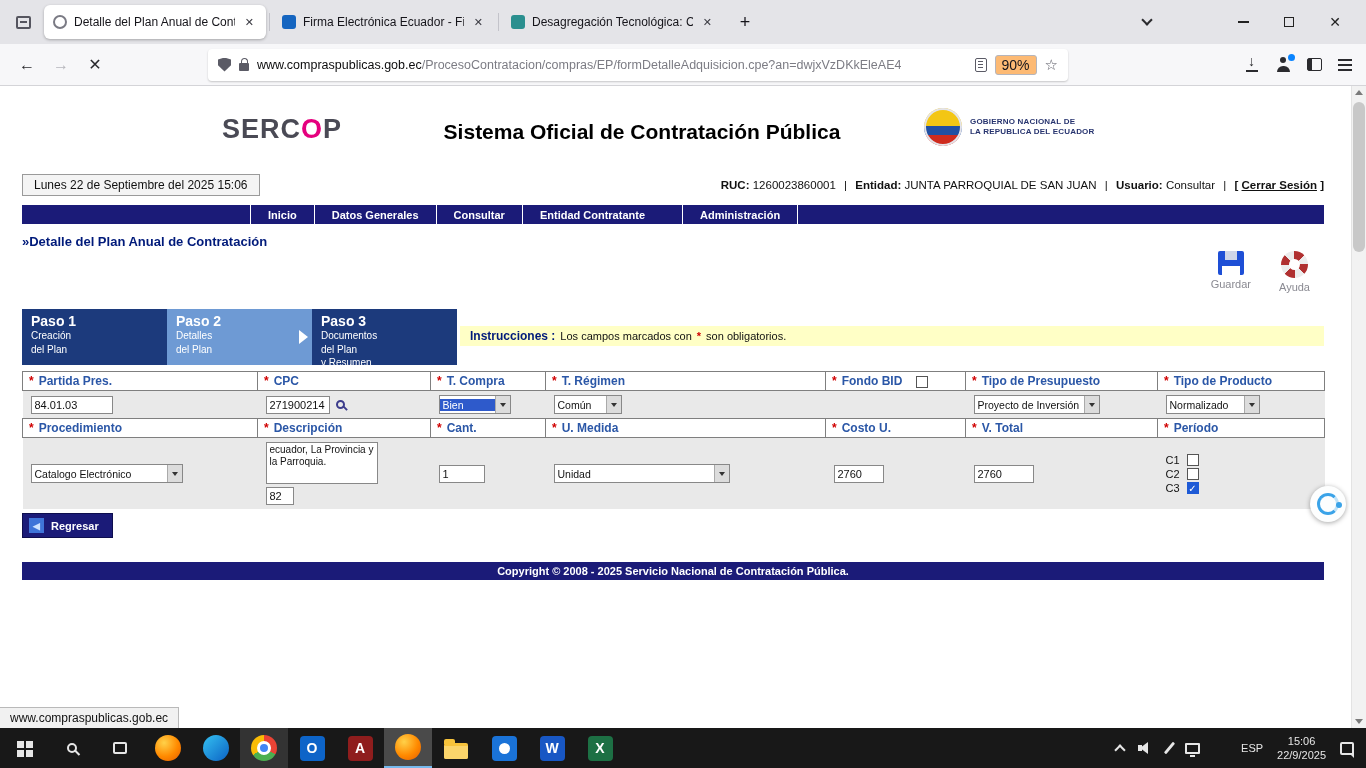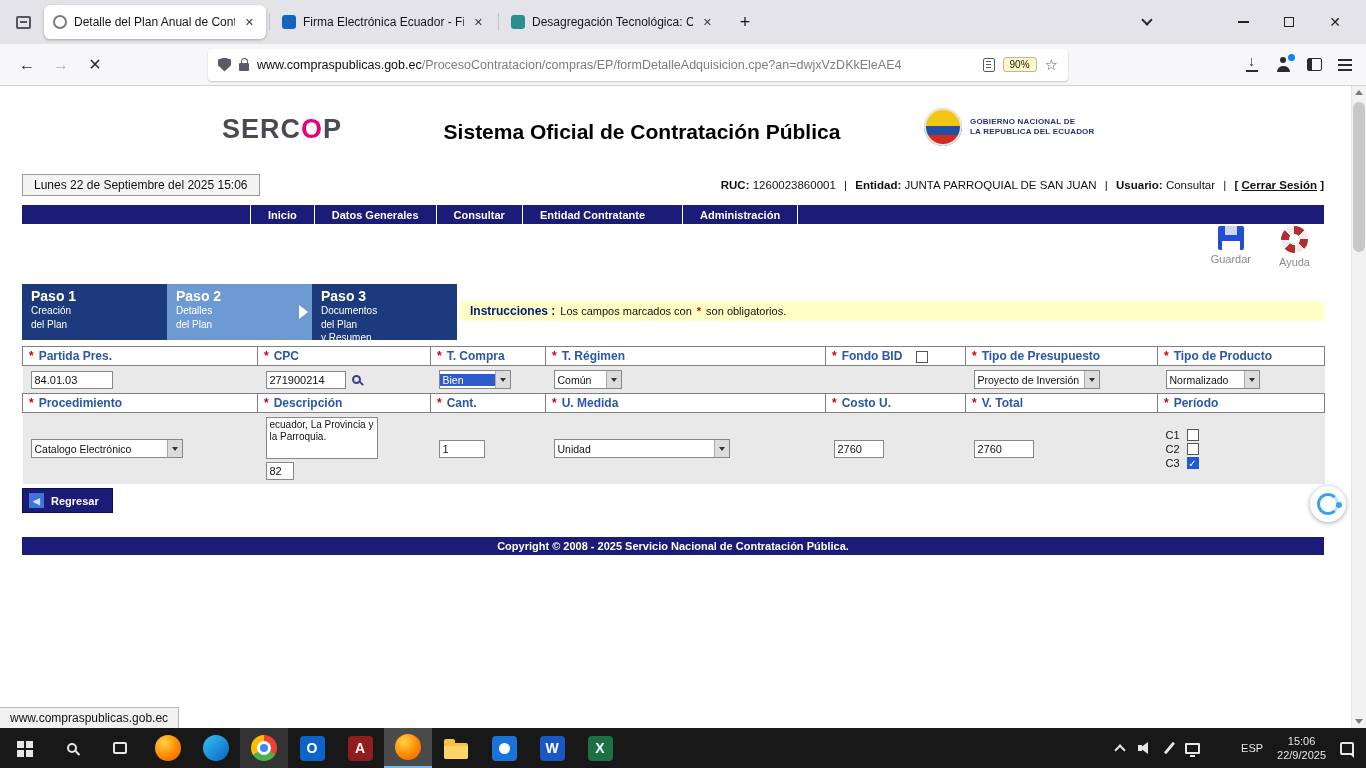--- a/index.html
+++ b/index.html
@@ -35,21 +35,21 @@
   .nav-btn.fwd { color:#b6b6bc; }
   .urlbar { margin-left:96px; width:860px; height:32px; background:#fff; border-radius:4px; box-shadow:0 1px 2px rgba(0,0,0,.2); display:flex; align-items:center; padding:0 10px; gap:8px; }
   .shield { width:13px; height:14px; background:#5b5b66; clip-path:polygon(50% 0,100% 15%,100% 55%,50% 100%,0 55%,0 15%); flex:none; }
   .lock { width:10px; height:8px; background:#5b5b66; border-radius:1px; position:relative; margin-top:4px; flex:none; }
   .lock::before { content:""; position:absolute; top:-5px; left:1.5px; width:5px; height:5px; border:1.5px solid #5b5b66; border-bottom:none; border-radius:4px 4px 0 0; }
   .url-text { flex:1; display:flex; white-space:nowrap; overflow:hidden; font-size:12.5px; }
   .url-domain { color:#0c0c0d; }
   .url-path { color:#7c7c84; overflow:hidden; }
   .reader { width:12px; height:14px; border:1.5px solid #5b5b66; border-radius:2px; position:relative; flex:none; }
   .reader::after { content:""; position:absolute; left:2px; top:2px; width:5px; height:1.5px; background:#5b5b66; box-shadow:0 3px 0 #5b5b66, 0 6px 0 #5b5b66; }
-  .zoom-pill { font-size:10px; color:#15141a; border:1px solid #b5b5bc; border-radius:3px; padding:1px 6px; background:#fef9c3; flex:none; }
+  .zoom-pill { font-size:14px; color:#15141a; border:1px solid #b5b5bc; border-radius:3px; padding:1px 6px; background:#fdba74; flex:none; }
   .star-icon { font-size:15px; color:#5b5b66; flex:none; }
   .tool-right { margin-left:auto; display:flex; align-items:center; gap:16px; padding-right:4px; }
   .dl { position:relative; width:14px; height:15px; }
   .dl::before { content:"\2193"; position:absolute; top:-4px; left:3px; font-size:14px; color:#2a2a2e; }
   .dl::after { content:""; position:absolute; left:1px; bottom:0; width:12px; height:2px; background:#2a2a2e; }
   .person { width:16px; height:15px; position:relative; }
   .person::before { content:""; position:absolute; top:0; left:5px; width:6px; height:6px; border-radius:50%; background:#2a2a2e; }
   .person::after { content:""; position:absolute; bottom:0; left:1.5px; width:13px; height:6px; border-radius:6px 6px 0 0; background:#2a2a2e; }
   .acct-badge { position:absolute; top:-3px; right:-4px; width:7px; height:7px; border-radius:50%; background:#0a84ff; }
   .panel-icon { width:15px; height:13px; border:1.5px solid #2a2a2e; border-radius:2px; position:relative; }
@@ -280,20 +280,21 @@
       </div>
 
       <div class="mainnav">
         <div class="nav-item">Inicio</div>
         <div class="nav-item">Datos Generales</div>
         <div class="nav-item">Consultar</div>
         <div class="nav-item">Entidad Contratante</div>
         <div class="nav-item">Administración</div>
       </div>
 
+      <div class="crumb">»Detalle del Plan Anual de Contratación</div>
 
       <div class="icon-actions">
         <div class="act">
           <span class="floppy"></span>
           <span>Guardar</span>
         </div>
         <div class="act">
           <span class="lifering"></span>
           <span>Ayuda</span>
         </div>
@@ -342,21 +343,21 @@
           <td class="h"><span class="req">*</span><span>Partida Pres.</span></td>
           <td class="h"><span class="req">*</span><span>CPC</span></td>
           <td class="h"><span class="req">*</span><span>T. Compra</span></td>
           <td class="h"><span class="req">*</span><span>T. Régimen</span></td>
           <td class="h"><span class="req">*</span><span>Fondo BID</span><span class="cb fondo-cb"></span></td>
           <td class="h"><span class="req">*</span><span>Tipo de Presupuesto</span></td>
           <td class="h"><span class="req">*</span><span>Tipo de Producto</span></td>
         </tr>
         <tr class="r1">
           <td class="v"><input class="ti" style="width: 82px;" value="84.01.03"></td>
-          <td class="v"><input class="ti" style="width: 80px;" value="271900214"><span class="mag"></span></td>
+          <td class="v"><input class="ti" style="width: 64px;" value="271900214"><span class="mag"></span></td>
           <td class="v">
             <span class="select" style="width:72px">
                   <span class="sel-text hl">Bien</span>
                   <span class="sel-arrow"></span>
                 </span>
           </td>
           <td class="v">
             <span class="select" style="width:68px">
                   <span class="sel-text">Común</span>
                   <span class="sel-arrow"></span>

